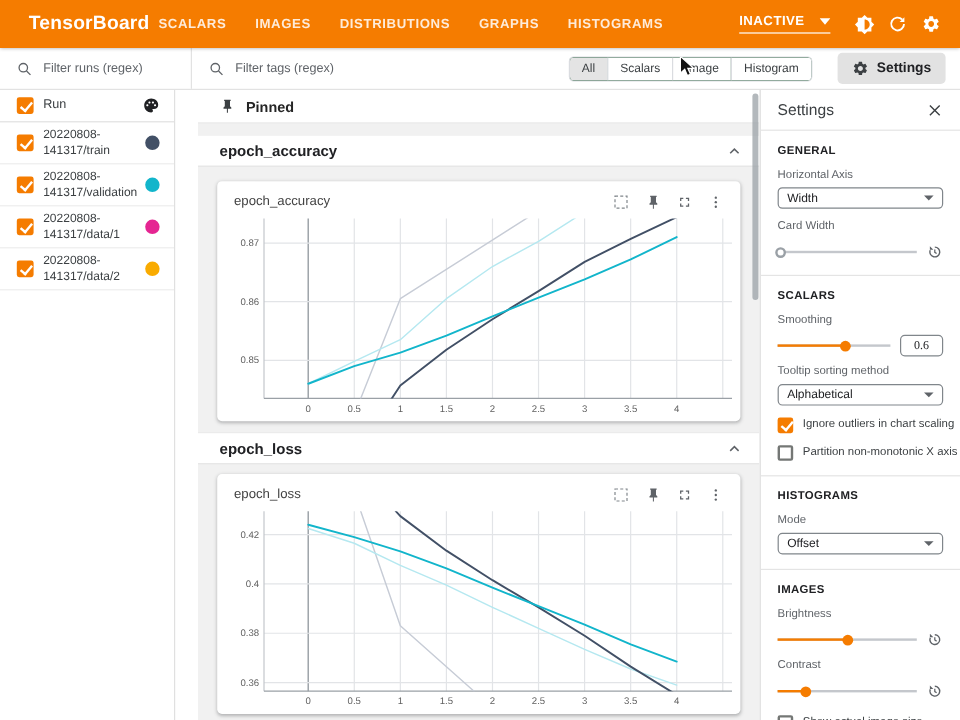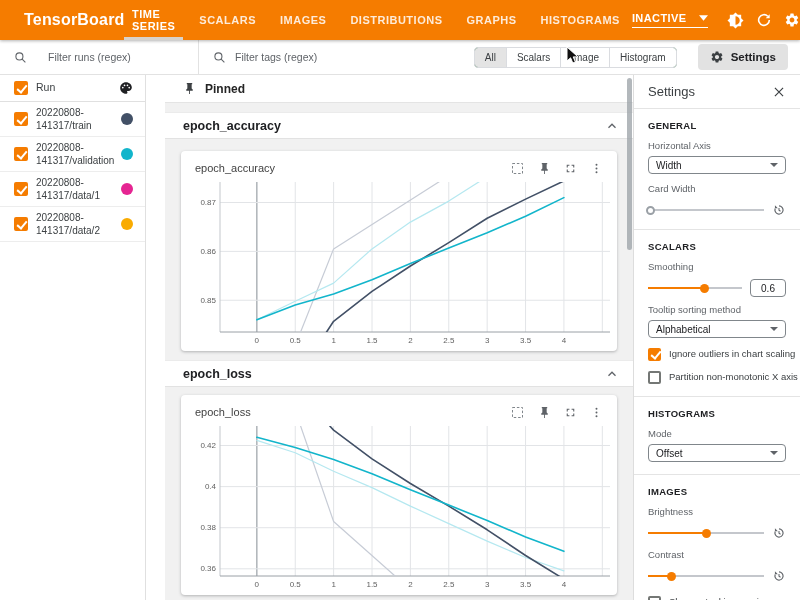--- a/index.html
+++ b/index.html
@@ -19,22 +19,22 @@
     background:#d8d2ca; }
   .topbar-right { margin-left:auto; display:flex; align-items:center; margin-right:10px; }
   .status-select { width:76px; display:flex; align-items:center; justify-content:space-between;
     border-bottom:1px solid #fff; padding-bottom:3px; margin-right:14px; cursor:pointer; }
   .status-select span { color:#fff; font-size:11px; font-weight:700; letter-spacing:.4px; }
   .icon-btn { width:28px; height:28px; display:flex; align-items:center; justify-content:center; cursor:pointer; }
 
   
   .toolbar { position:absolute; top:40px; left:0; right:0; height:35px; background:#fff;
     border-bottom:1px solid #e2e2e2; display:flex; z-index:20; }
-  .toolbar-left { width:199px; border-right:1px solid #e2e2e2; display:flex; align-items:center;
-    padding-left:14px; gap:21px; flex:none; }
+  .toolbar-left { width:160px; border-right:1px solid #e2e2e2; display:flex; align-items:center;
+    padding-left:14px; gap:9px; flex:none; }
   .toolbar-main { flex:1; display:flex; align-items:center; padding:0 8px 0 14px; gap:9px; }
   .ph { font-size:10.5px; color:#5f6368; }
   .tag-group { margin-left:auto; display:flex; border:1px solid #dadce0; border-radius:4px; overflow:hidden; background:#14532d; }
   .tag-btn { padding:4px 10px; font-size:10px; color:#3c4043; background:#fff; cursor:pointer;
     border-left:1px solid #dadce0; white-space:nowrap; }
   .tag-btn:first-child { border-left:none; }
   .tag-btn.selected { background:#e4e4e4; }
   .settings-btn { margin-left:12px; margin-right:4px; background:#e2e2e2; border:none; border-radius:4px;
     padding:6px 12px; display:flex; gap:7px; align-items:center; font-size:11.5px; font-weight:700;
     color:#202124; cursor:pointer; font-family:inherit; }
@@ -92,37 +92,36 @@
     border-top:4.5px solid #5f6368; }
   .slider-row { display:flex; align-items:center; gap:8px; margin-top:9px; height:14px; }
   .slider { position:relative; height:12px; flex:1; cursor:pointer; }
   .slider .track { position:absolute; left:0; right:0; top:5px; height:2px; background:#c4c7cc; }
   .slider .fill { position:absolute; left:0; top:5px; height:2px; background:#f57c00; width:var(--pct,0%); }
   .slider .knob { position:absolute; top:1.5px; width:9px; height:9px; border-radius:50%; background:#f57c00;
     left:calc(var(--pct,0%) - 4px); }
   .slider.at-min .knob { background:#fff; border:2px solid #9aa0a6; width:9px; height:9px; left:-2px; }
   .reset-btn { display:flex; cursor:pointer; flex:none; }
   .smooth-input { width:36px; height:18px; border:1px solid #80868b; border-radius:4px; font-size:10px;
-    color:#202124; text-align:center; font-family:Liberation Sans, sans-serif; flex:none; }
+    color:#202124; text-align:center; font-family:Liberation Serif, serif; flex:none; }
   .cb-row { display:flex; align-items:flex-start; gap:8px; margin-top:10px; }
   .cb-row .cb { width:13px; height:13px; }
   .cb-row .cb.checked::after { left:2.5px; top:-1px; }
   .cb-label { font-size:9.5px; color:#3c4043; white-space:nowrap; }
 
   .cursor { position:absolute; left:566px; top:47px; z-index:50; pointer-events:none; }
 </style>
 </head>
 <body>
 
 <div class="app">
 
   <header class="topbar">
     <div class="logo">TensorBoard</div>
     <nav class="nav-tabs" id="nav-tabs">
-        <div class="nav-tab active">TIME SERIES</div>
         <div class="nav-tab">SCALARS</div>
         <div class="nav-tab">IMAGES</div>
         <div class="nav-tab">DISTRIBUTIONS</div>
         <div class="nav-tab">GRAPHS</div>
         <div class="nav-tab">HISTOGRAMS</div>
       </nav>
     <div class="topbar-right">
       <div class="status-select">
         <span>INACTIVE</span>
         <svg width="9" height="6" viewBox="0 0 10 6">

